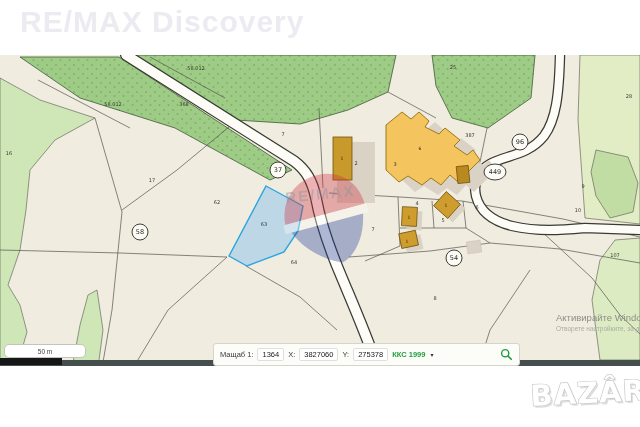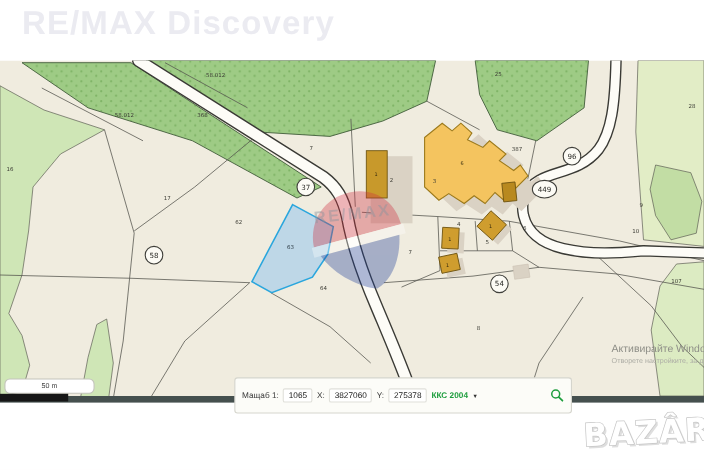--- a/index.html
+++ b/index.html
@@ -18,21 +18,21 @@
   
   .remax-wm{position:absolute;top:5px;left:20px;z-index:3;
             font:bold 30px "Liberation Sans",sans-serif;color:#ebebf1;letter-spacing:1px;}
 
   
   .win-wm{position:absolute;left:556px;top:312px;z-index:4;color:#8e8e87;
           font:9.5px "Liberation Sans",sans-serif;white-space:nowrap;}
   .win-wm .l2{font-size:6.5px;color:#adada5;margin-top:2px;}
 
   
-  .toolbar{position:absolute;left:213px;top:343px;width:307px;height:33px;z-index:5;
+  .toolbar{position:absolute;left:213px;top:343px;width:307px;height:23px;z-index:5;
            background:#fcfcf8;border:1px solid #d5d5cd;border-radius:3px;
            display:flex;align-items:center;gap:4px;padding:0 6px;box-sizing:border-box;
            font:7.5px "Liberation Sans",sans-serif;color:#3a3a3a;}
   .tb-value{background:#ffffff;border:1px solid #e0e0da;border-radius:2px;padding:1px 4px;color:#222;}
   .tb-crs{color:#1e9e3e;font-weight:bold;}
   .tb-arrow{font-size:6px;color:#333;margin-left:1px;}
   .tb-search{display:flex;align-items:center;margin-left:auto;cursor:pointer;}
 
   
   .scalebox{position:absolute;left:4px;top:344px;width:80px;height:12px;z-index:5;
@@ -193,26 +193,26 @@
   </div>
 
   <div class="map-bottom-strip"></div>
   <div class="scalebox">
     <span>50 m</span>
   </div>
   <div class="scaleline"></div>
 
   <div class="toolbar">
     <span class="tb-label">Мащаб 1:</span>
-    <span class="tb-value">1065</span>
+    <span class="tb-value">1364</span>
     <span class="tb-label">X:</span>
     <span class="tb-value">3827060</span>
     <span class="tb-label">Y:</span>
     <span class="tb-value">275378</span>
-    <span class="tb-crs">ККС 2004</span>
+    <span class="tb-crs">ККС 1999</span>
     <span class="tb-arrow">▾</span>
     <span class="tb-search">
       <svg width="13" height="13" viewBox="0 0 13 13">
         <circle cx="5.2" cy="5.2" r="3.6" fill="none" stroke="#1e9e3e" stroke-width="1.4"></circle>
         <line x1="8" y1="8" x2="11.3" y2="11.3" stroke="#1e9e3e" stroke-width="1.6" stroke-linecap="round"></line>
       </svg>
     </span>
   </div>
 
   <svg id="bazar-svg" width="116" height="60" viewBox="0 0 116 60">

